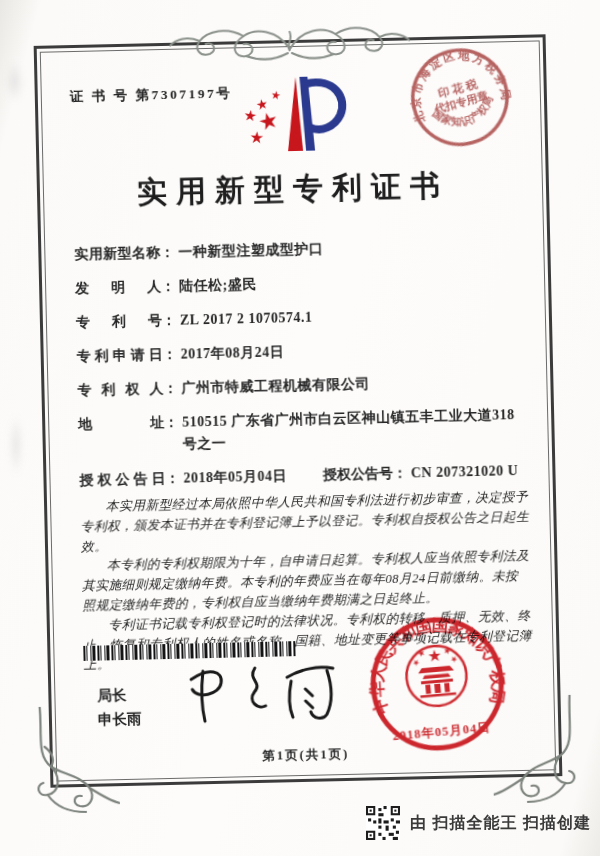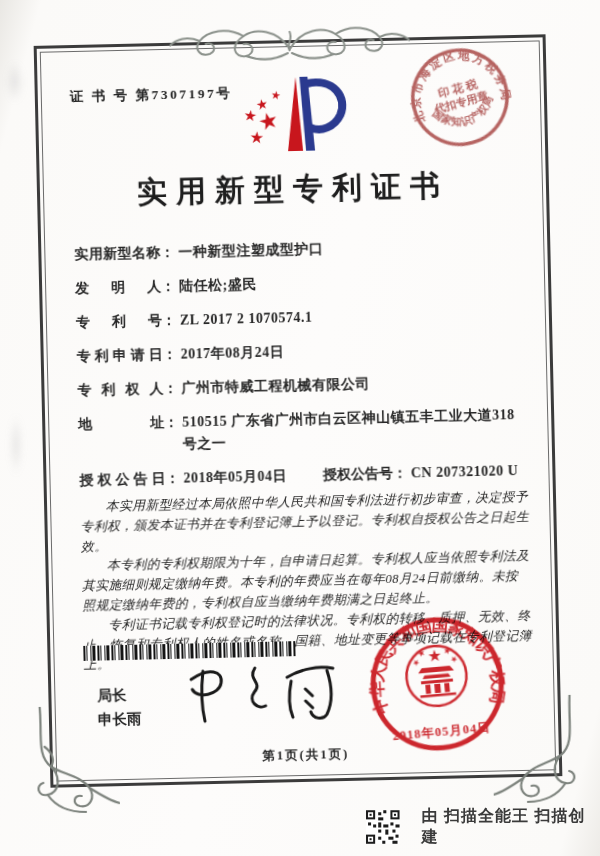--- a/index.html
+++ b/index.html
@@ -52,21 +52,21 @@
     background:repeating-linear-gradient(90deg,#141414 0 2px,#fff 2px 3px,#141414 3px 4px,
       #fff 4px 7px,#141414 7px 8px,#fff 8px 9px,#141414 9px 12px,#fff 12px 14px); }
   .sig-labels { position:absolute; left:46px; top:636px; font-size:14.5px; font-weight:700; line-height:24px; }
   .signature { position:absolute; left:128px; top:610px; }
   .seal { position:absolute; left:316px; top:574px; mix-blend-mode:multiply; opacity:.93;
           transform:rotate(-4deg); }
   .pagefoot { position:absolute; top:704px; left:0; width:100%; text-align:center;
               font-size:12.5px; letter-spacing:2px; font-weight:600; }
 
   
-  .scan-credit { position:absolute; left:366px; top:806px; display:flex; align-items:center; gap:22px; }
+  .scan-credit { position:absolute; left:366px; top:806px; display:flex; align-items:center; gap:10px; }
   .scan-credit .txt { font-family:"Liberation Sans","DejaVu Sans",sans-serif; font-weight:700;
                       font-size:16px; color:#3a3a3a; letter-spacing:1px; }
 </style>
 </head>
 <body>
 
 <div class="smudge" style="left:2px;top:52px;width:26px;height:60px;"></div>
 <div class="smudge" style="left:6px;top:400px;width:20px;height:90px;"></div>
 
 <div class="frame">

